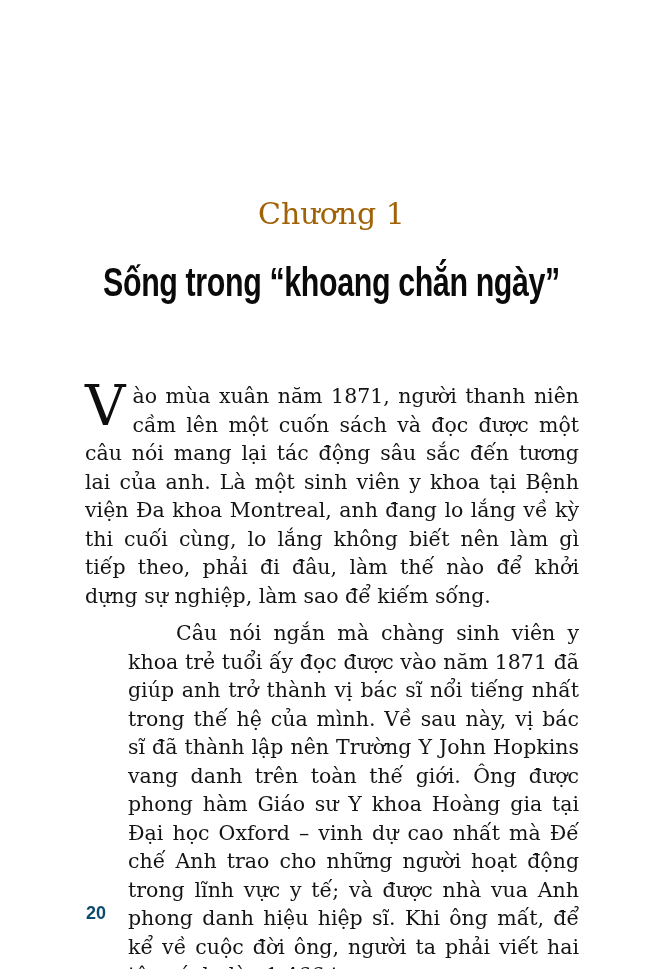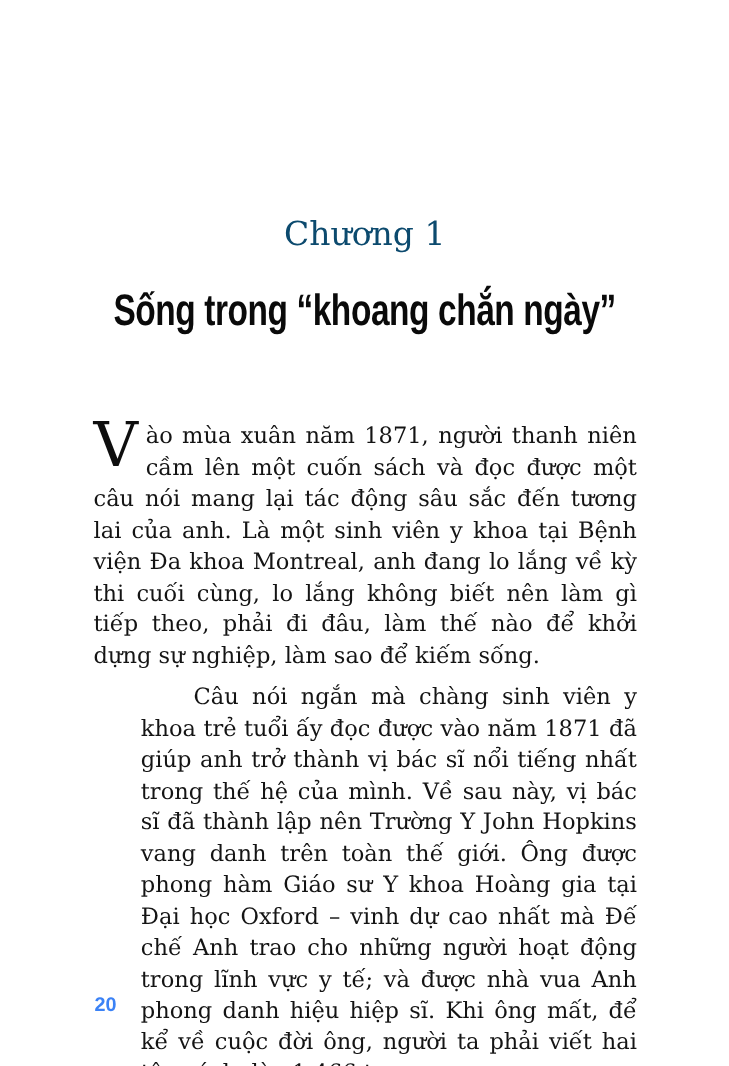--- a/index.html
+++ b/index.html
@@ -17,21 +17,21 @@
   }
   .chapter-label {
     position: absolute;
     top: 196px;
     left: 0;
     width: 663px;
     text-align: center;
     font-family: "DejaVu Serif", serif;
     font-size: 30px;
     font-weight: 400;
-    color: #0c4a6e;
+    color: #a16207;
   }
   .chapter-title {
     position: absolute;
     top: 260px;
     left: 0;
     width: 663px;
     text-align: center;
     font-family: "Liberation Sans", sans-serif;
     font-weight: 700;
     font-size: 40px;
@@ -70,21 +70,21 @@
     margin-top: 2px;
     color: #0e0e0e;
   }
   .page-number {
     position: absolute;
     left: 86px;
     top: 903px;
     font-family: "Liberation Sans", sans-serif;
     font-weight: 700;
     font-size: 18px;
-    color: #3b82f6;
+    color: #0c4a6e;
   }
 </style>
 </head>
 <body>
 
 <div class="page">
   <div class="chapter-label">Chương 1</div>
 
   <h1 class="chapter-title">Sống trong “khoang chắn ngày”</h1>
 

